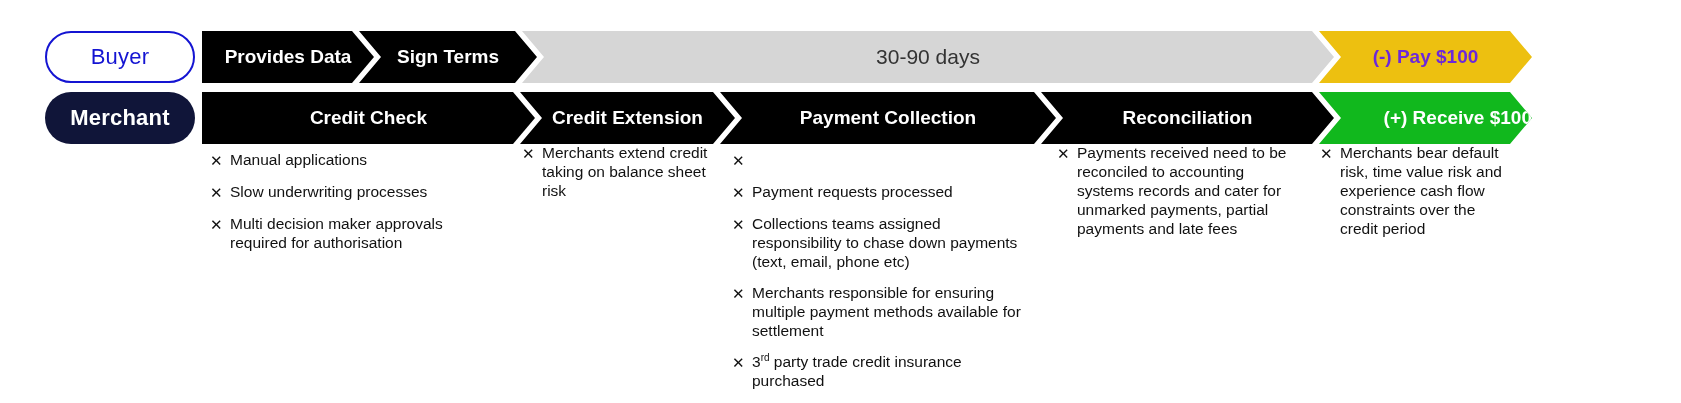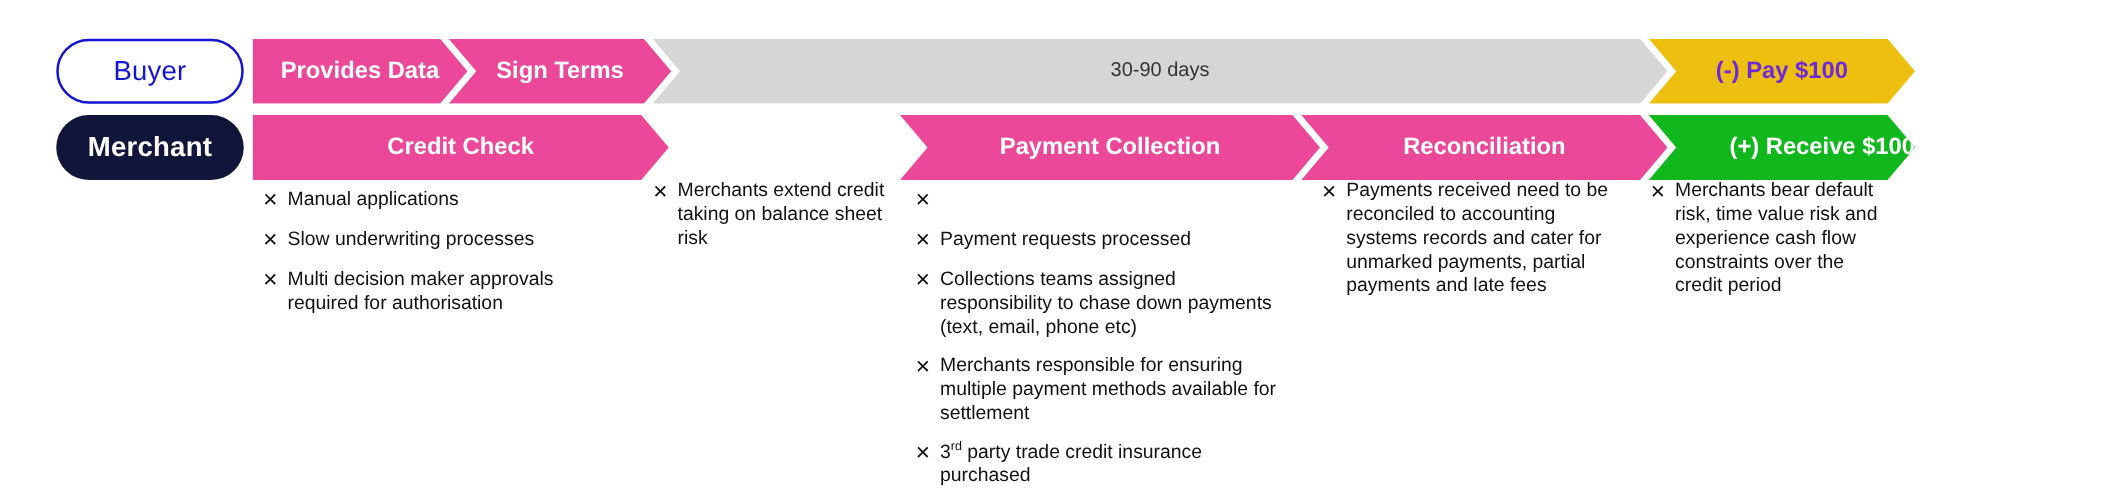--- a/index.html
+++ b/index.html
@@ -79,22 +79,22 @@
   }
   
   .chev.arrow {
     clip-path: polygon(0 0, calc(100% - 22px) 0, 100% 50%, calc(100% - 22px) 100%, 0 100%);
   }
   
   .chev.arrow.notch {
     clip-path: polygon(0 0, calc(100% - 22px) 0, 100% 50%, calc(100% - 22px) 100%, 0 100%, 22px 50%);
   }
 
-  .c-blue   { background: #ec4899; }
-  .c-grey   { background: #d6d6d6; color: #333333; font-weight: 400; font-size: 16px; }
+  .c-blue   { background: #000000; }
+  .c-grey   { background: #d6d6d6; color: #333333; font-weight: 400; font-size: 21px; }
   .c-gold   { background: #edc010; color: #6d28d9; }
   .c-green  { background: #11b81d; color: #ffffff; }
 
   
   .cols {
     position: absolute;
     left: 202px;
     top: 150px;
     width: 1479px;
     height: 250px;
@@ -158,20 +158,23 @@
     </div>
     <div class="chev arrow notch c-gold" style="left:1117px;width:213px;">
       <span>(-) Pay $100</span>
     </div>
   </div>
 
   <div class="band band-merchant">
     <div class="chev arrow c-blue" style="left:0px;width:333px;">
       <span>Credit Check</span>
     </div>
+    <div class="chev arrow notch c-blue" style="left:318px;width:215px;">
+      <span>Credit Extension</span>
+    </div>
     <div class="chev arrow notch c-blue" style="left:518px;width:336px;">
       <span>Payment Collection</span>
     </div>
     <div class="chev arrow notch c-blue" style="left:839px;width:293px;">
       <span>Reconciliation</span>
     </div>
     <div class="chev arrow notch c-green" style="left:1117px;width:213px;justify-content:flex-end;">
       <span>(+) Receive $100</span>
     </div>
   </div>

